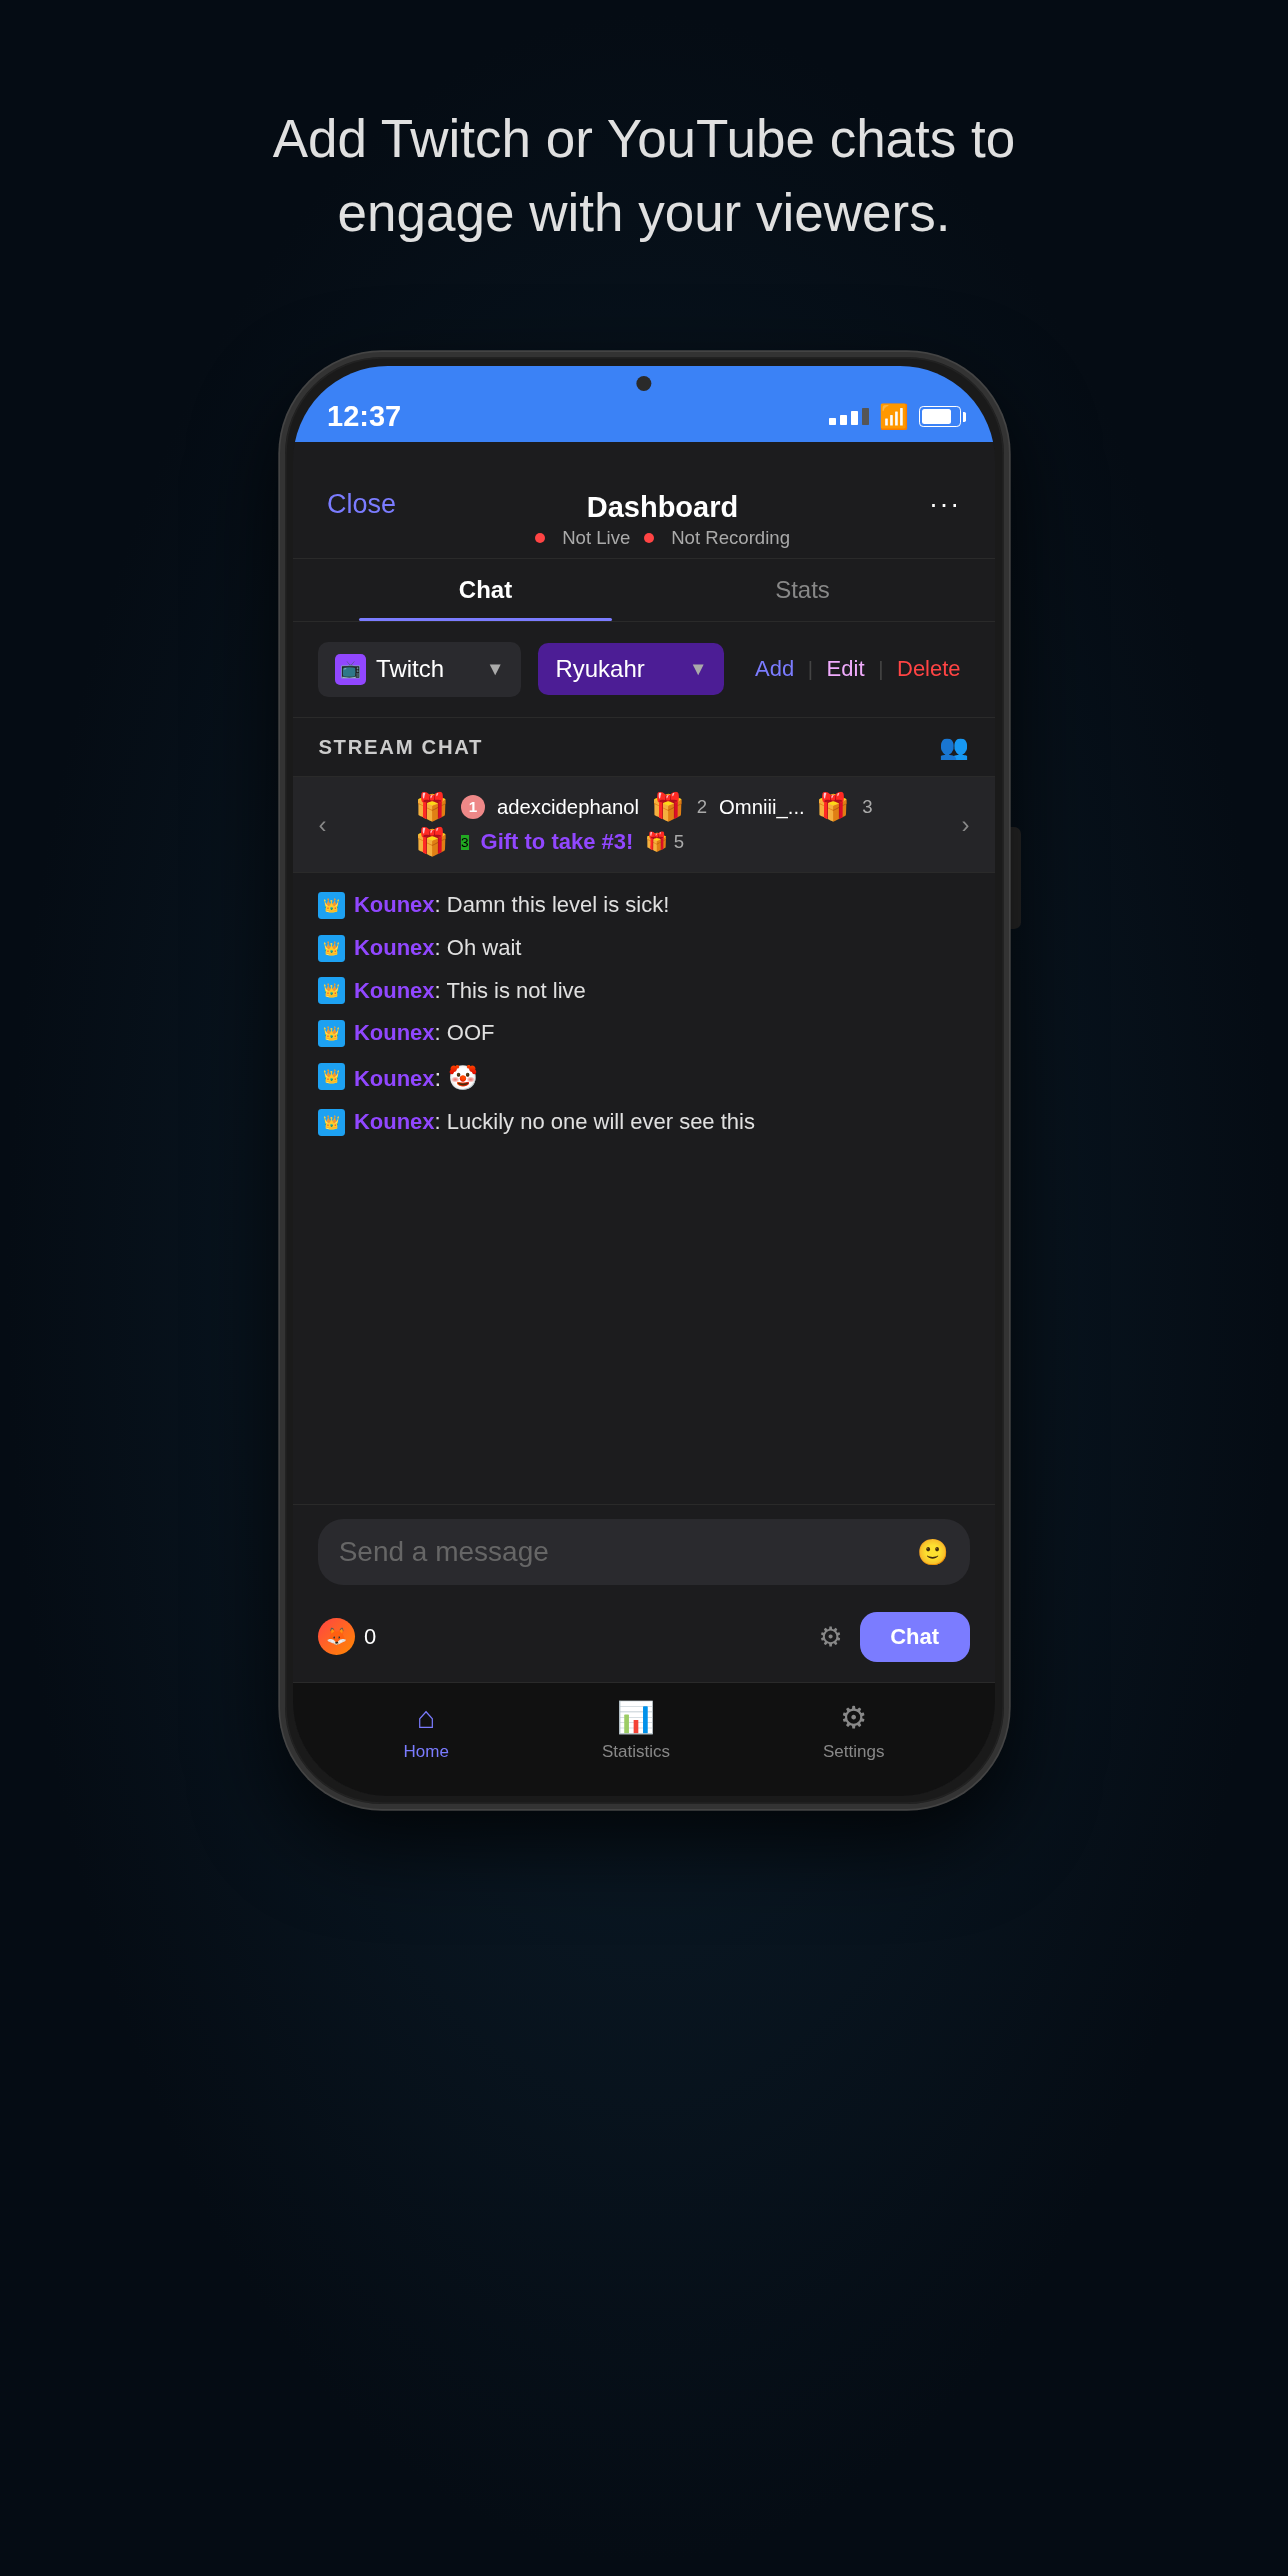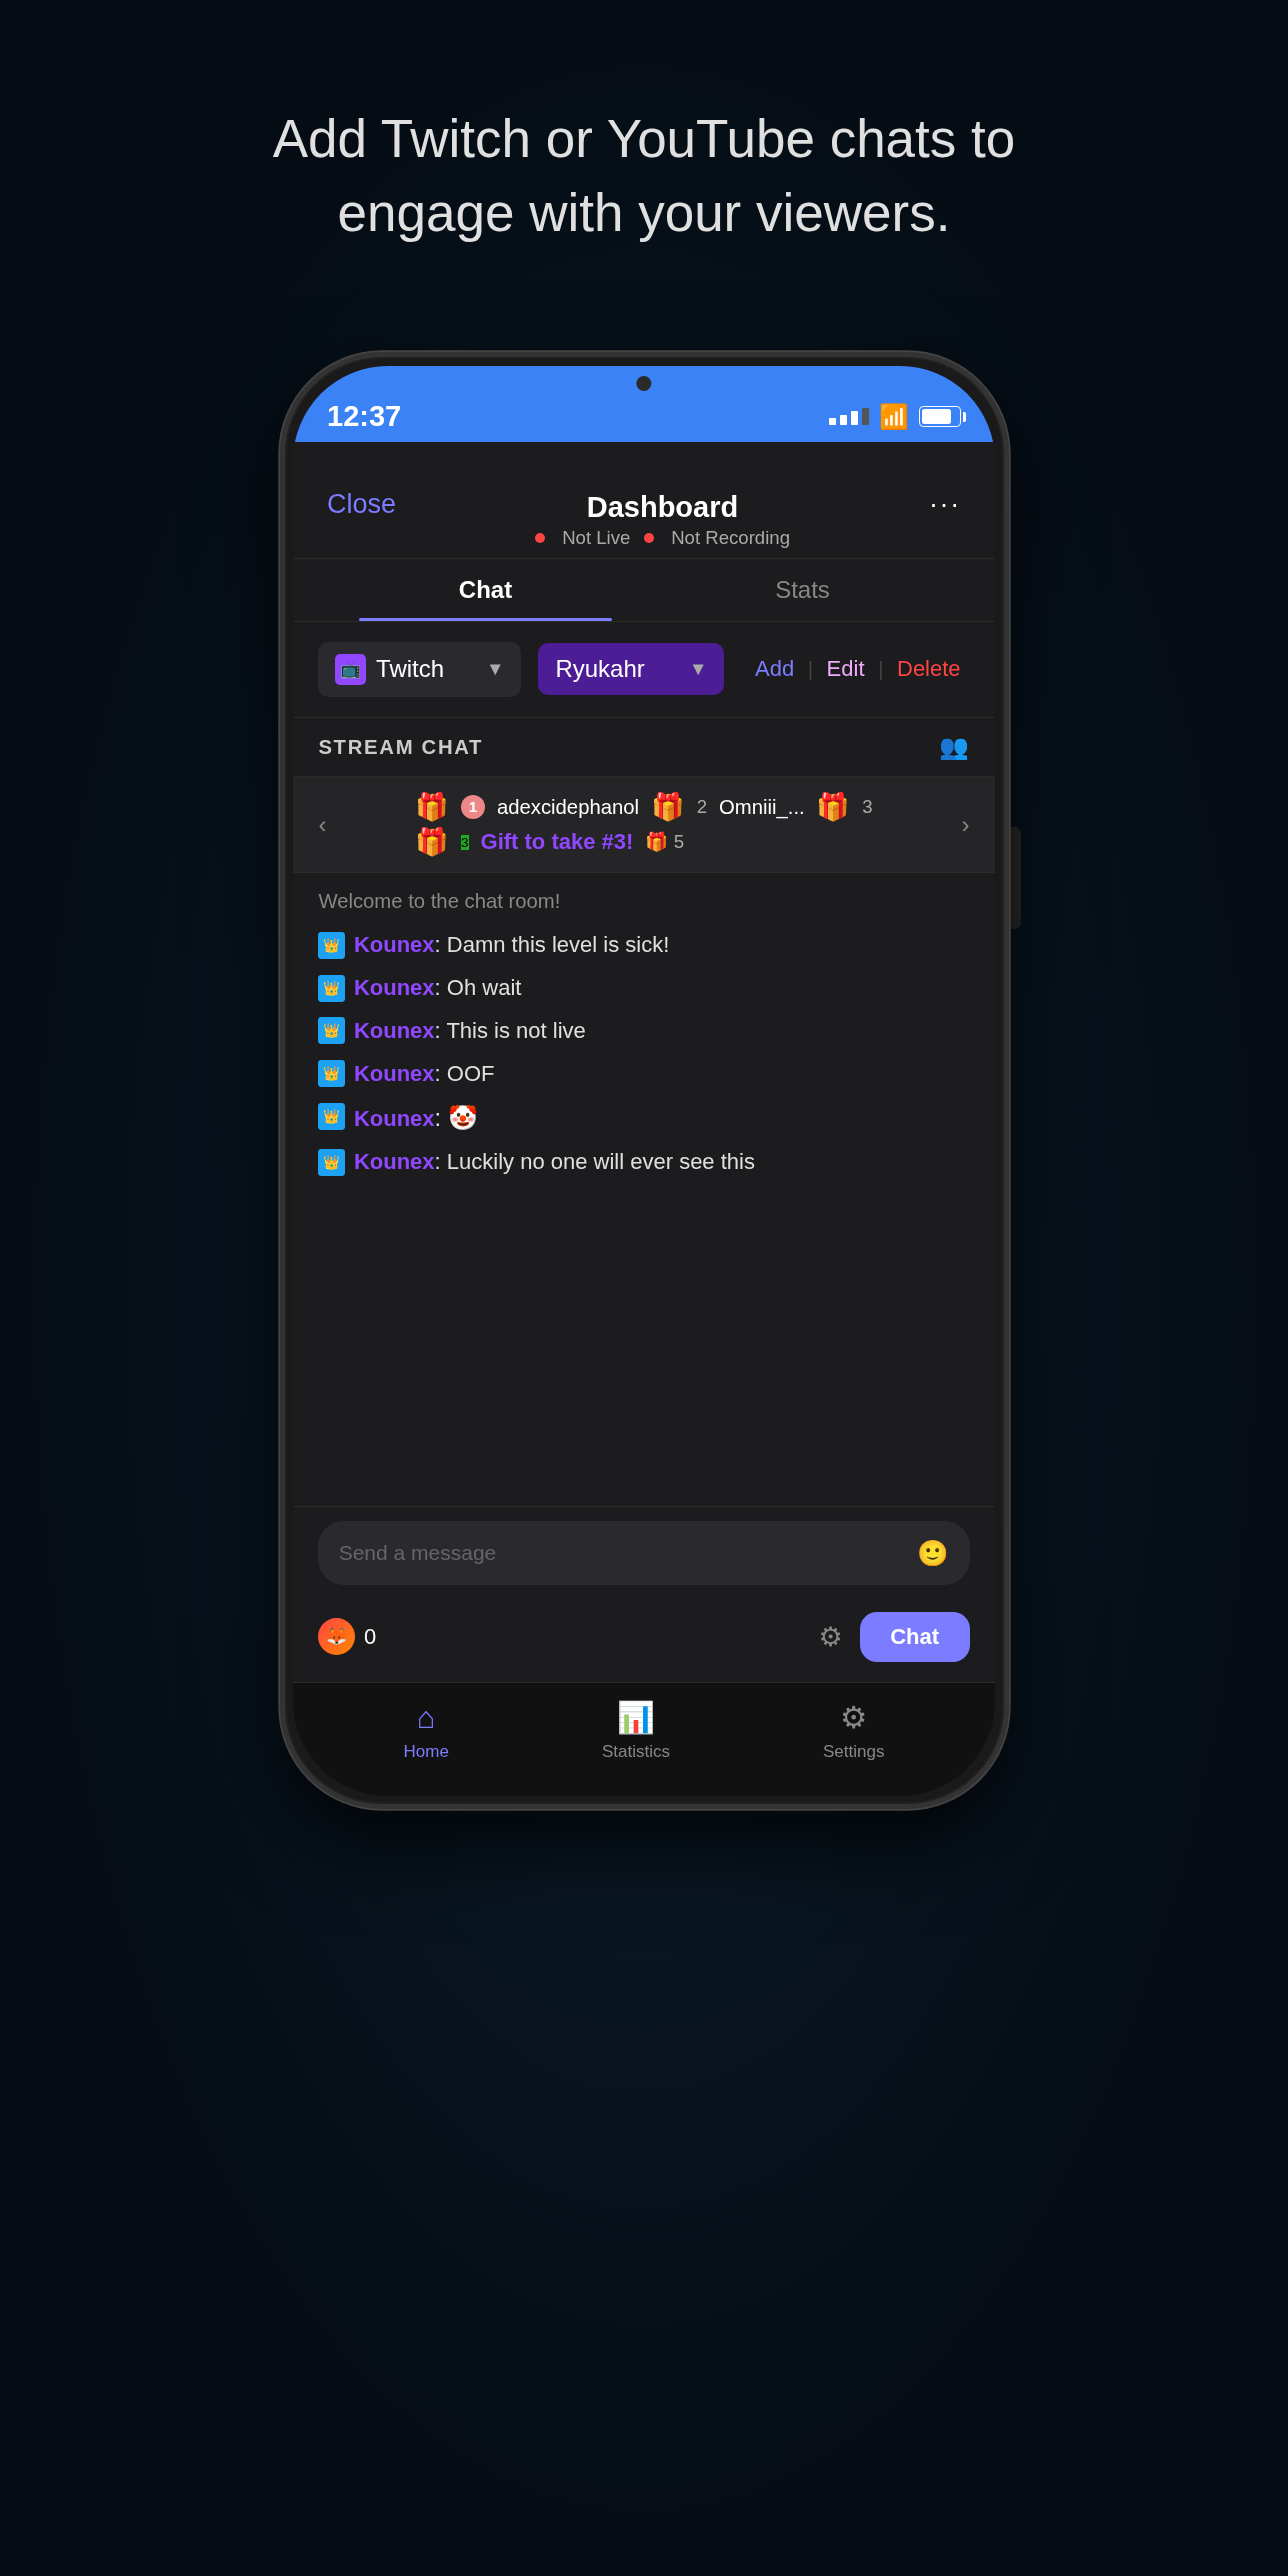--- a/index.html
+++ b/index.html
@@ -422,21 +422,21 @@
     }
     .message-input {
       background: #2a2a2e;
       border-radius: 25.4px;
       padding: 17px 20.3px;
       display: flex;
       align-items: center;
       justify-content: space-between;
     }
     .message-placeholder {
-      font-size: 21px;
+      font-size: 28px;
       color: #666;
     }
     .emoji-btn {
       font-size: 25.4px;
     }
 
     
     .bottom-action-bar {
       padding: 13.6px 25.4px 20.3px;
       display: flex;
@@ -602,21 +602,20 @@
               <span class="gift-emoji">🎁</span>
               <span style="background:#2a2;" color="white; border-radius:50%; width:28px; height:28px; display:flex; align-items:center; justify-content:center; font-size:18px; color:white; font-weight:700; border-radius:50%; padding:4px 8px;">3</span>
               <span class="gift-action">Gift to take #3!</span>
               <span class="gift-count">🎁 5</span>
             </div>
           </div>
           <span class="gift-nav-btn">›</span>
         </div>
 
         <div class="chat-messages">
-          <div class="welcome-msg">Welcome to the chat room!</div>
 
           <div class="chat-msg">
             <div class="chat-avatar">
               <span class="crown-icon">👑</span>
             </div>
             <span><span class="chat-username">Kounex</span><span class="chat-text">: Damn this level is sick!</span></span>
           </div>
 
           <div class="chat-msg">
             <div class="chat-avatar">

